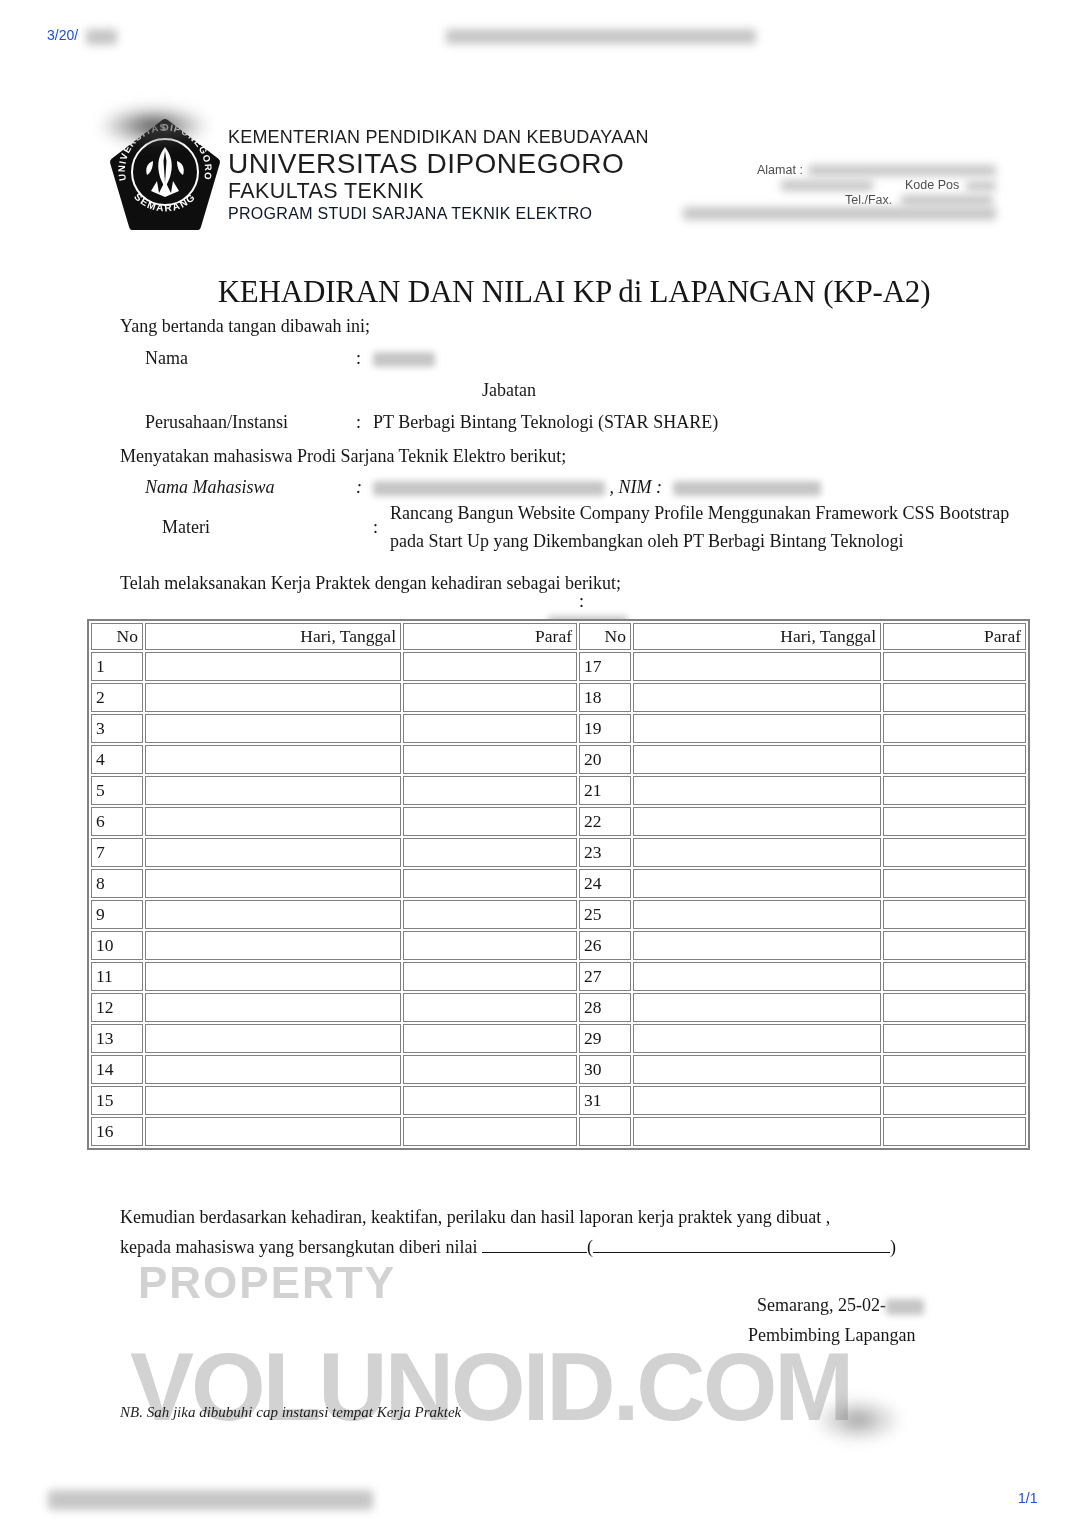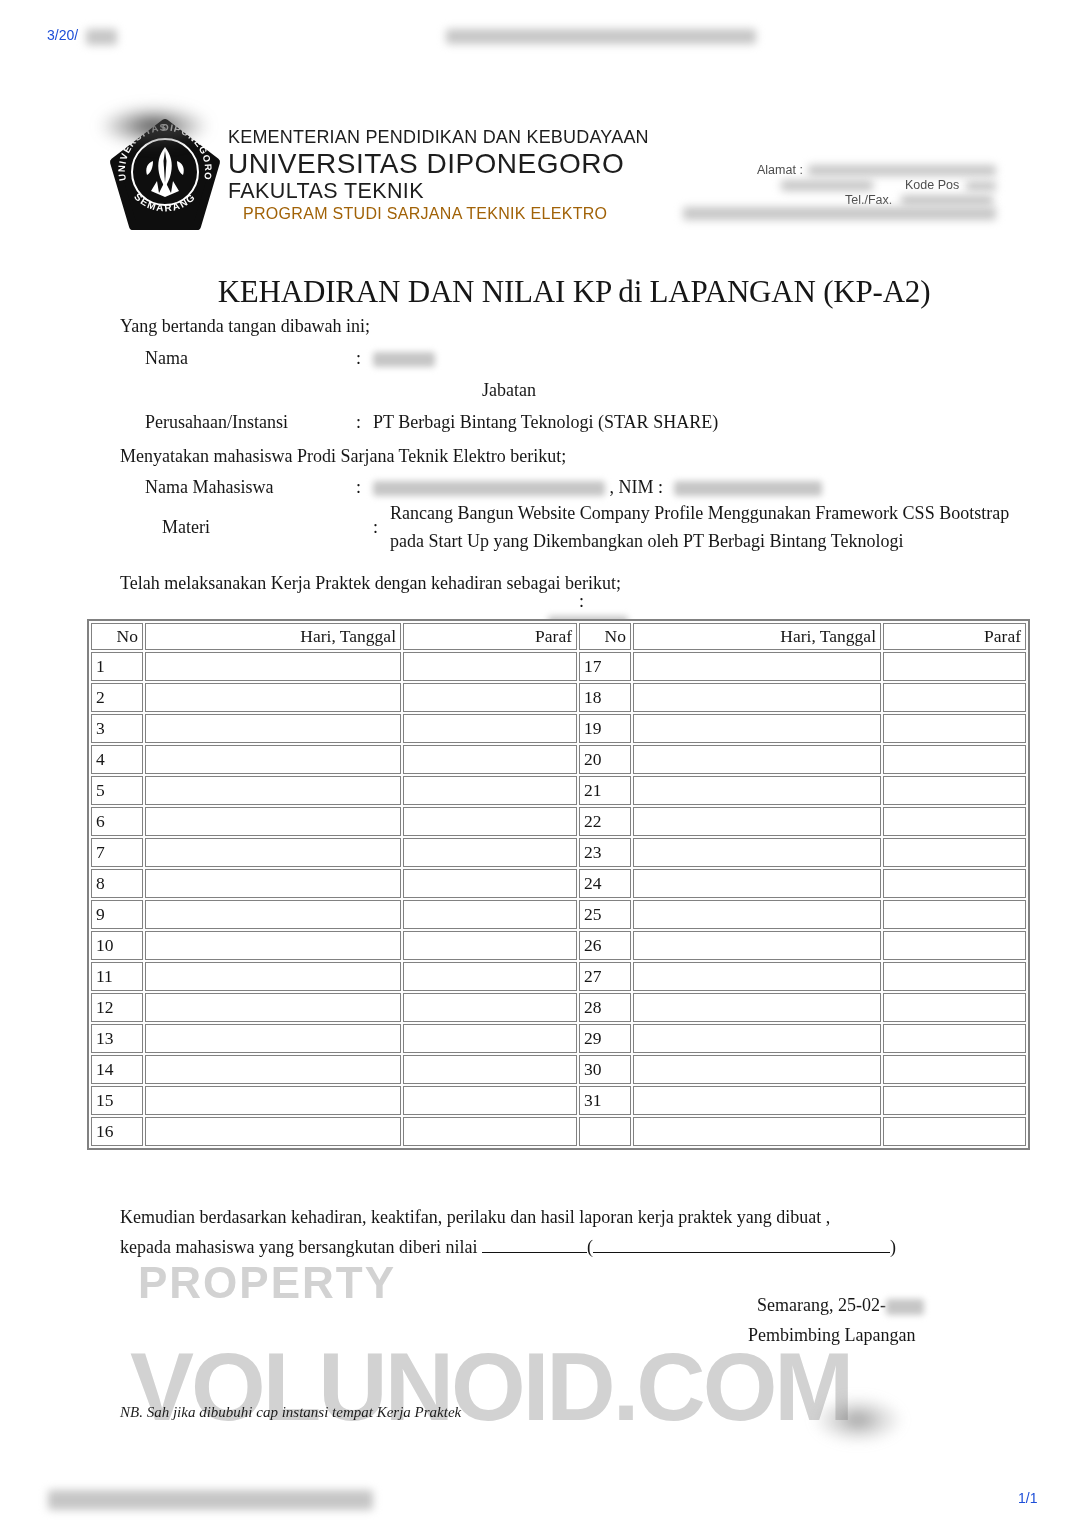--- a/index.html
+++ b/index.html
@@ -31,21 +31,21 @@
     border-radius: 3px;
     filter: blur(3px);
     height: 15px;
     vertical-align: middle;
   }
 
   
   .lh-ministry  { font-size: 18px;   line-height: 21px; letter-spacing: .2px; color: #1d1d1d; }
   .lh-univ      { font-size: 28px;   line-height: 31px; letter-spacing: .5px; color: #1d1d1d; }
   .lh-fac       { font-size: 21.5px; line-height: 25px; letter-spacing: .4px; color: #1d1d1d; }
-  .lh-prog      { font-size: 16px;   line-height: 19px; letter-spacing: .3px; color: #a16207; margin-left: 15px; }
+  .lh-prog      { font-size: 16px;   line-height: 19px; letter-spacing: .3px; color: #0f172a; }
   .contact-label { position: absolute; font-size: 12.5px; color: #4c4c4c; }
 
   .logo-smudge {
     position: absolute;
     background: radial-gradient(closest-side, rgba(40,40,40,.9), rgba(90,90,90,.5), transparent);
     filter: blur(7px);
   }
 
   .doc-title {
     font-size: 31px;
@@ -185,21 +185,21 @@
     <div class="field-value"><span class="redact-inline" style="width:80px;"></span></div>
   </div>
   <div class="abs field-row" style="left:145px; top:412px; width:885px;">
     <div class="field-label">Perusahaan/Instansi</div>
     <div class="field-colon">:</div>
     <div class="field-value">PT Berbagi Bintang Teknologi (STAR SHARE)</div>
   </div>
 
   <div class="abs para" style="left:120px; top:446px;">Menyatakan mahasiswa Prodi Sarjana Teknik Elektro berikut;</div>
 
-  <div class="abs field-row" style="left:145px; top:477px; width:885px;">
+  <div class="abs field-row" style="left:145px; top:477px; width:885px;font-style:italic;">
     <div class="field-label">Nama Mahasiswa</div>
     <div class="field-colon">:</div>
     <div class="field-value">
       <span class="redact-inline" style="width:232px;"></span>
       <span>, NIM :</span>
       <span class="redact-inline" style="width:148px; margin-left:6px;"></span>
     </div>
   </div>
 
   <div class="abs field-row" style="left:162px; top:500px; width:885px;">

